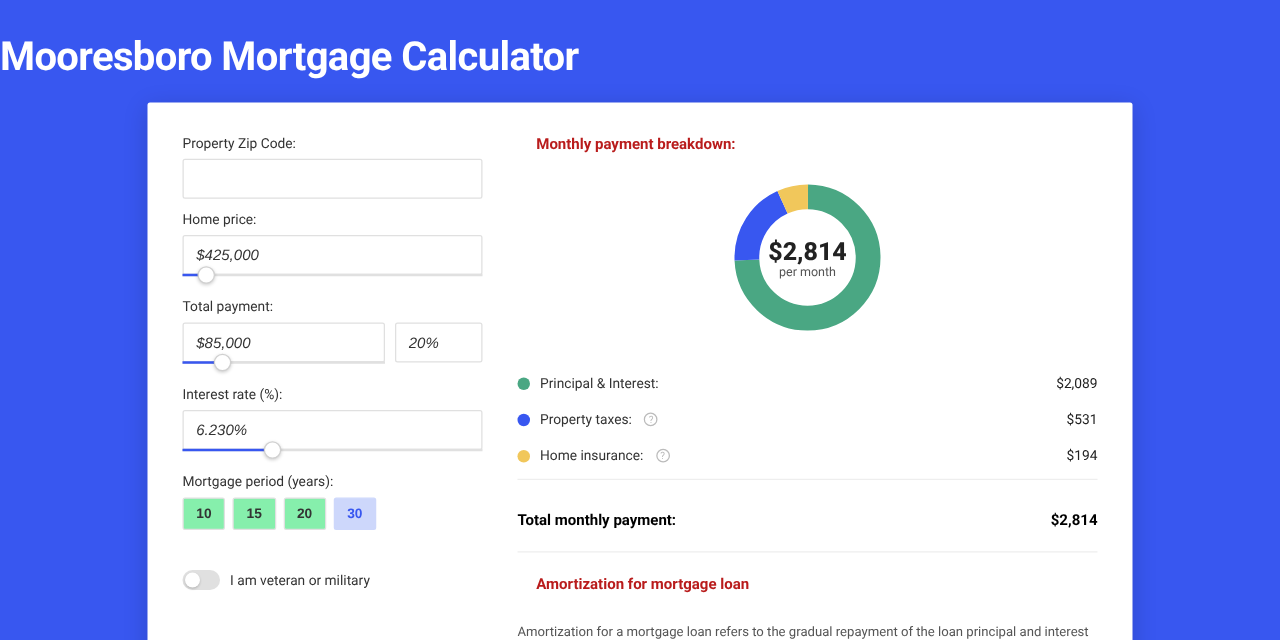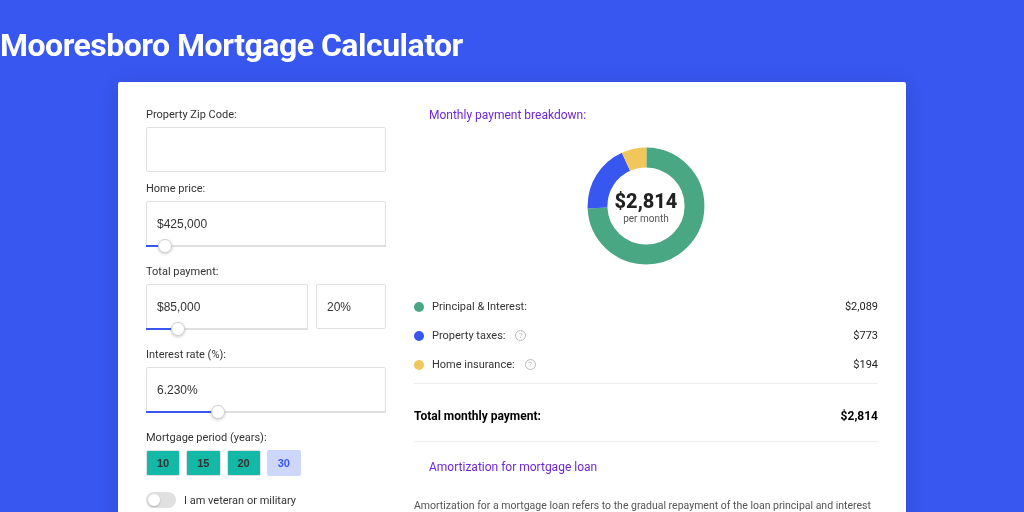--- a/index.html
+++ b/index.html
@@ -33,27 +33,28 @@
     .right-col { flex: 1; }
     .field-label {
       font-size: 11px;
       color: #333;
       margin-bottom: 6px;
       margin-top: 10px;
     }
     .field-label:first-child { margin-top: 0; }
     .text-input {
       width: 100%;
-      height: 45px;
+      height: 32px;
       border: 1px solid #e0e0e0;
       border-radius: 2px;
       font-size: 12px;
       padding: 0 10px;
       color: #333;
       background: #fff;
+      font-style: italic;
     }
     .slider-wrap { position: relative; height: 10px; margin-top: -1px; }
     .slider-track {
       height: 2px;
       background: #e0e0e0;
       position: absolute;
       top: 0; left: 0; right: 0;
     }
     .slider-fill {
       height: 2px;
@@ -70,59 +71,59 @@
       position: absolute;
       top: -6px;
       transform: translateX(-50%);
     }
     .down-row { display: flex; gap: 8px; }
     .down-row .amount-box { flex: 1; position: relative; }
     .down-row .pct-box { width: 70px; }
     .period-row { display: flex; gap: 6px; }
     .period-btn {
       border: 1px solid #e0e0e0;
-      background: #14b8a6;
+      background: #86efac;
       font-size: 11px;
       font-weight: 600;
       padding: 6px 10px;
       border-radius: 2px;
       cursor: pointer;
       color: #333;
     }
     .period-btn.active {
       background: #cdd7fb;
       border-color: #cdd7fb;
       color: #3857f0;
     }
     .toggle-row {
       display: flex;
       align-items: center;
       gap: 8px;
-      margin-top: 16px;
+      margin-top: 32px;
     }
     .toggle {
       width: 30px; height: 16px;
       border-radius: 999px;
       background: #e0e0e0;
       position: relative;
       cursor: pointer;
     }
     .toggle-knob {
       width: 12px; height: 12px;
       border-radius: 50%;
       background: #fff;
       position: absolute;
       top: 2px; left: 2px;
       box-shadow: 0 1px 2px rgba(0,0,0,0.2);
     }
     .toggle-label { font-size: 11px; color: #333; }
     .section-header {
       font-size: 12px;
-      font-weight: 400;
-      color: #6d28d9;
+      font-weight: 700;
+      color: #b91c1c;
       margin-bottom: 14px;
       padding-left: 15px;
     }
     .donut-wrap {
       display: flex;
       justify-content: center;
       align-items: center;
       height: 140px;
       position: relative;
       margin-bottom: 16px;
@@ -257,21 +258,21 @@
             <span>Principal &amp; Interest:</span>
           </div>
           <span class="legend-value">$2,089</span>
         </div>
         <div class="legend-row">
           <div class="legend-left">
             <span class="legend-dot" style="background: rgb(56, 87, 240);"></span>
             <span>Property taxes:</span>
             <span class="info-icon">?</span>
           </div>
-          <span class="legend-value">$773</span>
+          <span class="legend-value">$531</span>
         </div>
         <div class="legend-row">
           <div class="legend-left">
             <span class="legend-dot" style="background: rgb(241, 199, 91);"></span>
             <span>Home insurance:</span>
             <span class="info-icon">?</span>
           </div>
           <span class="legend-value">$194</span>
         </div>
       </div>

